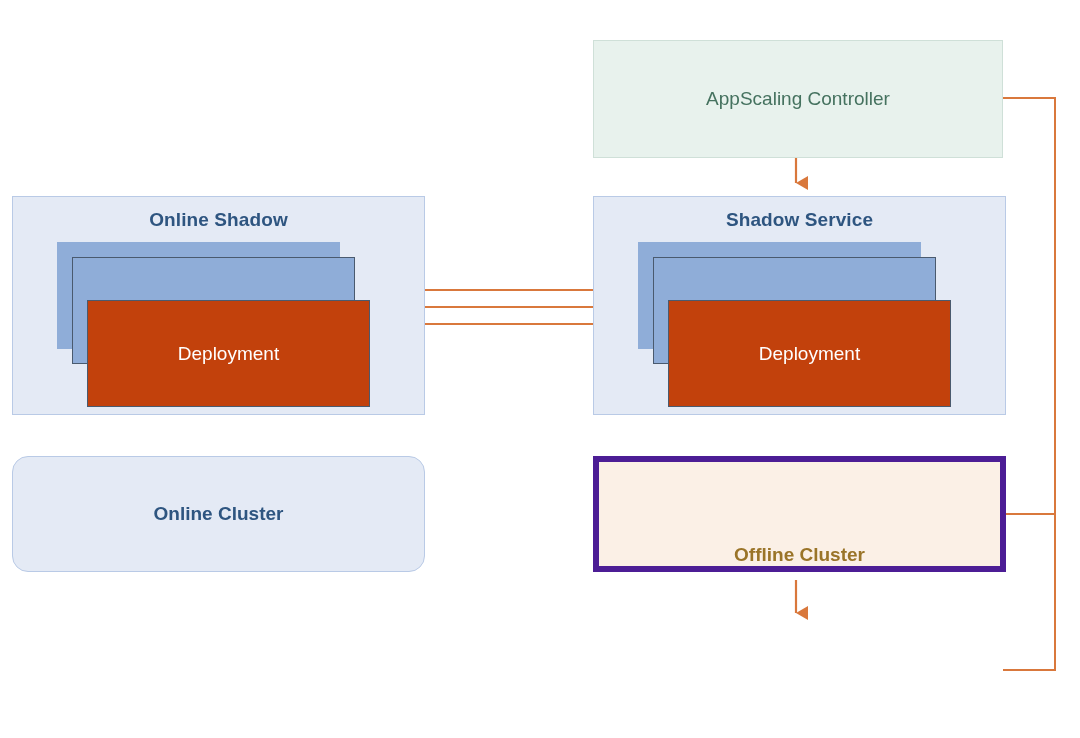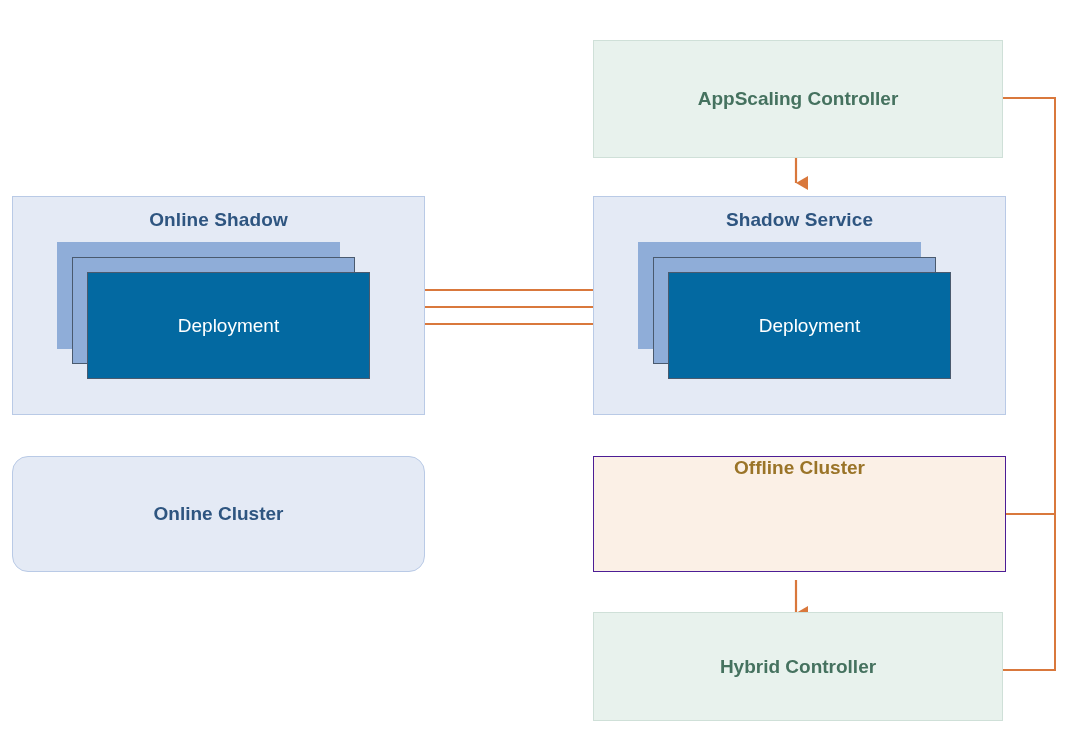--- a/index.html
+++ b/index.html
@@ -30,48 +30,48 @@
   .cluster-online{
     background:#e4eaf5;
     border:1px solid #b9cae6;
     align-items:center;justify-content:center;
   }
   .cluster-online span{
     color:#2e5580;font-size:19px;font-weight:bold;
   }
   .cluster-offline{
     background:#fbf0e6;
-    border:1px solid #4c1d95;
-    align-items:flex-start;justify-content:center;
+    border:6px solid #4c1d95;
+    align-items:flex-end;justify-content:center;
   }
   .cluster-offline .off-label{
     color:#9a7428;font-size:19px;font-weight:bold;
   }
   .controller{
     background:#e8f2ed;
     border:1px solid #cfe0d8;
     align-items:center;justify-content:center;
   }
   .controller span{
-    color:#45725f;font-size:19px;font-weight:bold;
+    color:#45725f;font-size:19px;font-weight:normal;
   }
 
   
   .dep-back{
     background:#8fadd8;
     border:none;
   }
   .dep-mid{
     background:#8fadd8;
     border:1.5px solid #4a5a6e;
   }
   .dep-front{
-    background:#0369a1;
+    background:#c2410c;
     border:1.5px solid #4a5a6e;
-    align-items:center;justify-content:center;
+    align-items:center;justify-content:center;margin-top:28px;
   }
   .dep-front span{
     color:#ffffff;font-size:19px;font-weight:normal;
   }
 
   
   .cfg-icon{position:absolute;}
 
   svg.wires{position:absolute;left:0;top:0;width:1080px;height:738px;pointer-events:none;}
 </style>
@@ -144,17 +144,14 @@
 
   <div class="box cluster-online" style="left:12px;top:456px;width:413px;height:116px;border-radius:16px;">
     <span>Online Cluster</span>
   </div>
 
   <div class="box cluster-offline" style="left:593px;top:456px;width:413px;height:116px;">
     <span class="off-label">Offline Cluster</span>
   </div>
 
 
-  <div class="box controller" style="left:593px;top:612px;width:410px;height:109px;">
-    <span>Hybrid Controller</span>
-  </div>
 
 </div>
 
 </body></html>

